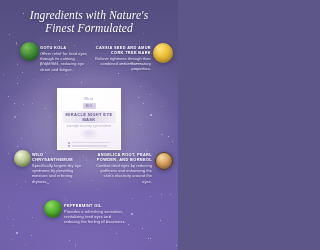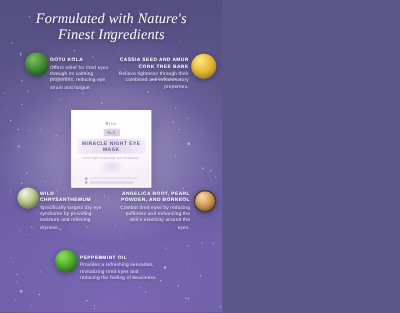--- a/index.html
+++ b/index.html
@@ -237,22 +237,22 @@
       <span class="st" style="left:139.8px;top:123.6px;width:1.1px;height:1.1px;opacity:0.44"></span>
       <span class="st" style="left:112.8px;top:170.1px;width:0.8px;height:0.8px;opacity:0.19"></span>
       <span class="st" style="left:27.2px;top:45.7px;width:0.8px;height:0.8px;opacity:0.36"></span>
       <span class="st" style="left:160.0px;top:54.9px;width:0.8px;height:0.8px;opacity:0.20"></span>
       <span class="st" style="left:84.5px;top:127.8px;width:0.8px;height:0.8px;opacity:0.41"></span>
       <span class="st" style="left:9.6px;top:209.1px;width:1.1px;height:1.1px;opacity:0.17"></span>
     </div>
   <div class="glow"></div>
 
   <div class="title">
-    <span>Formulated with Nature's</span>
-    <span class="l2">Finest Ingredients</span>
+    <span>Ingredients with Nature's</span>
+    <span class="l2">Finest Formulated</span>
   </div>
 
   <div class="connector" style="left:40px;top:62px;width:18px;"></div>
   <div class="connector" style="left:121px;top:63px;width:20px;"></div>
 
   <div class="product">
     <div class="p-brand">Blisi</div>
     <div class="p-logo">RLS</div>
     <div class="p-name">MIRACLE NIGHT EYE MASK</div>
     <div class="p-sub">overnight restoring eye treatment</div>

